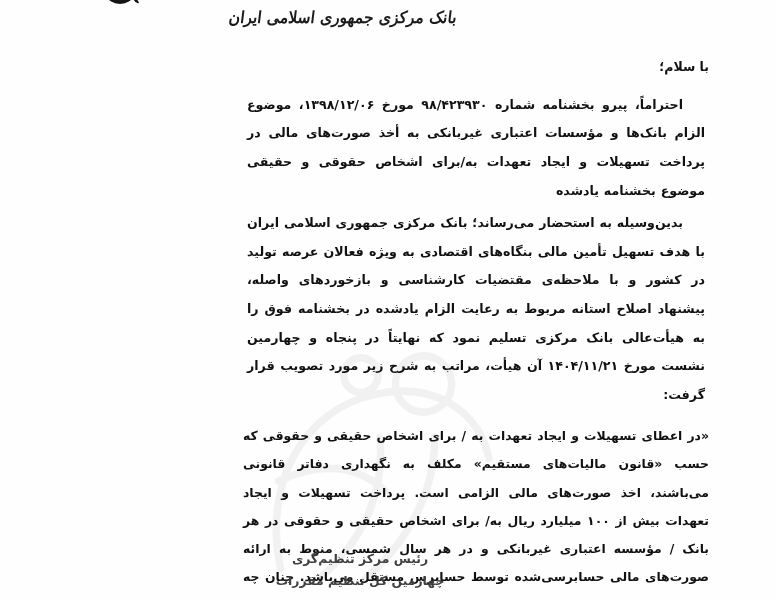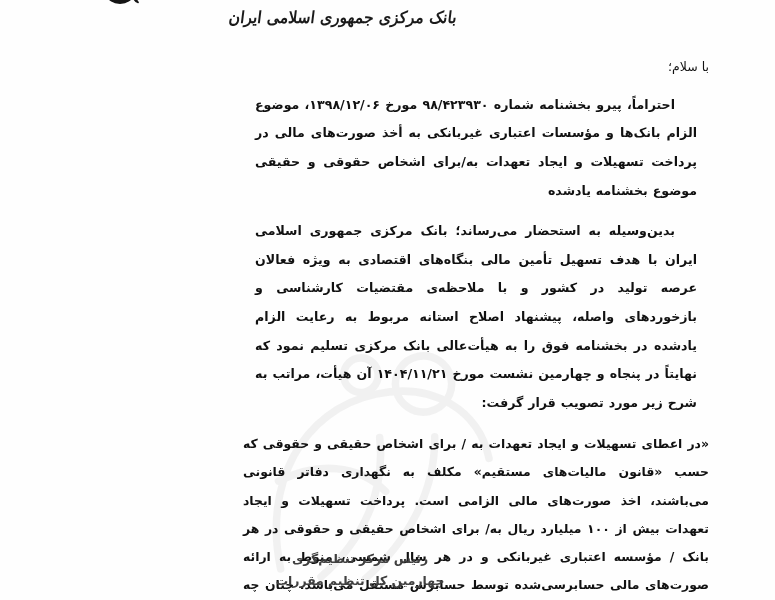--- a/index.html
+++ b/index.html
@@ -73,35 +73,35 @@
     position: absolute;
     right: 66px;
     left: 243px;
     top: 58px;
     z-index: 3;
   }
 
   .salutation {
     font-family: "DejaVu Sans", sans-serif;
     font-size: 12.5px;
-    font-weight: 400;
+    font-weight: 700;
     line-height: 1.5;
     text-align: right;
     margin: 0 0 14px 0;
   }
 
   .para {
     font-family: "DejaVu Sans", sans-serif;
     font-size: 12.6px;
     font-weight: 600;
     line-height: 28.6px;
     text-align: justify;
     text-align-last: right;
     text-justify: inter-word;
-    margin: 12px;
+    margin: 4px;
     word-spacing: 0.5px;
   }
   .para.indent { text-indent: 22px; }
 
   .quote {
     font-family: "DejaVu Sans", sans-serif;
     font-size: 12.4px;
     font-weight: 700;
     line-height: 28.2px;
     text-align: justify;

